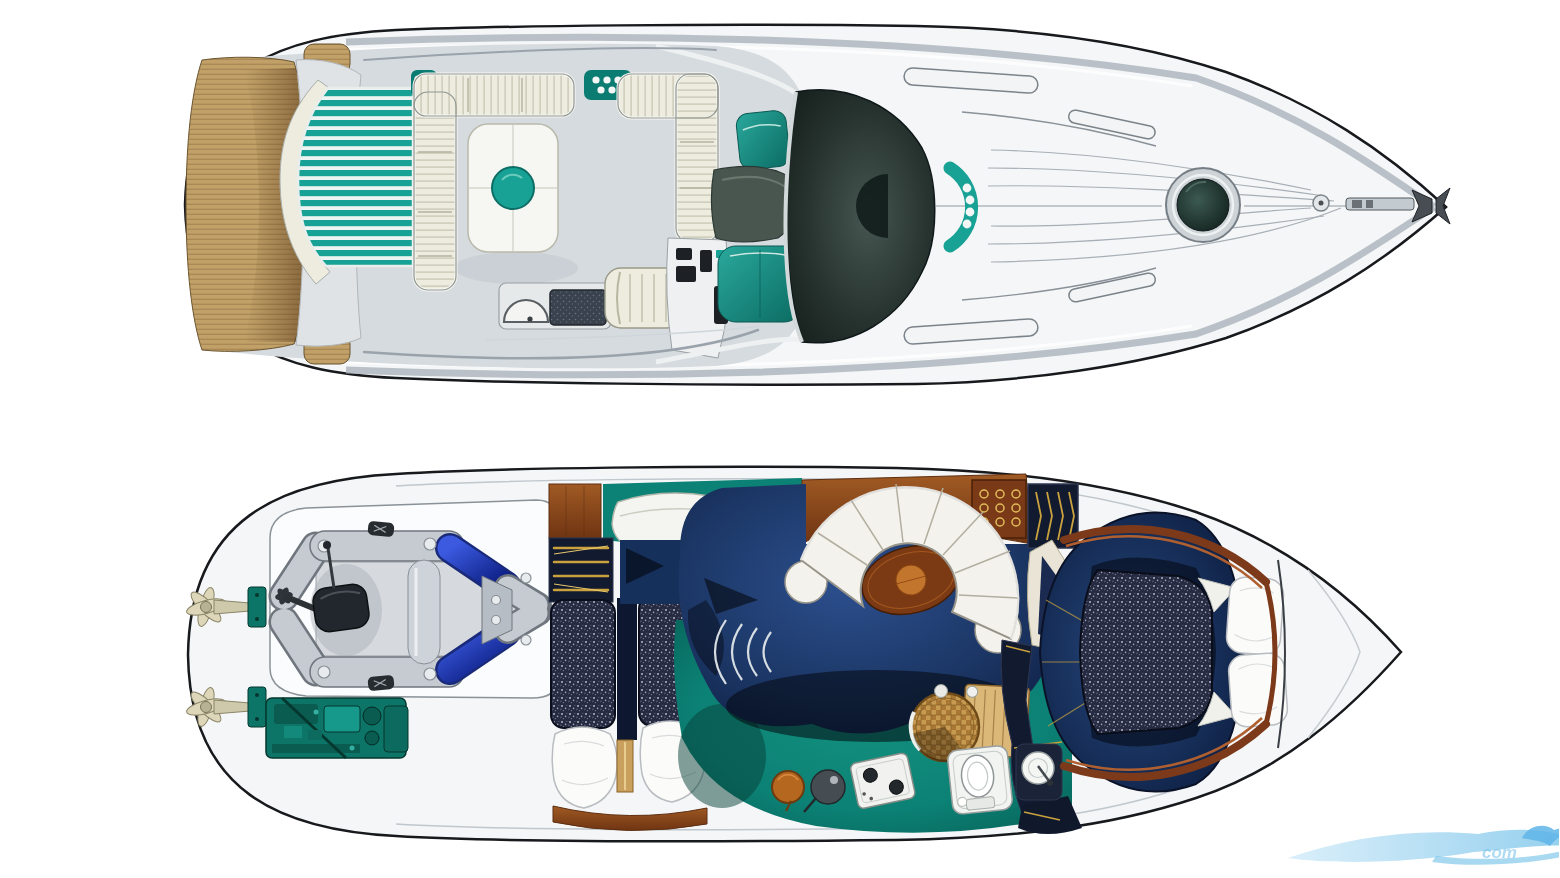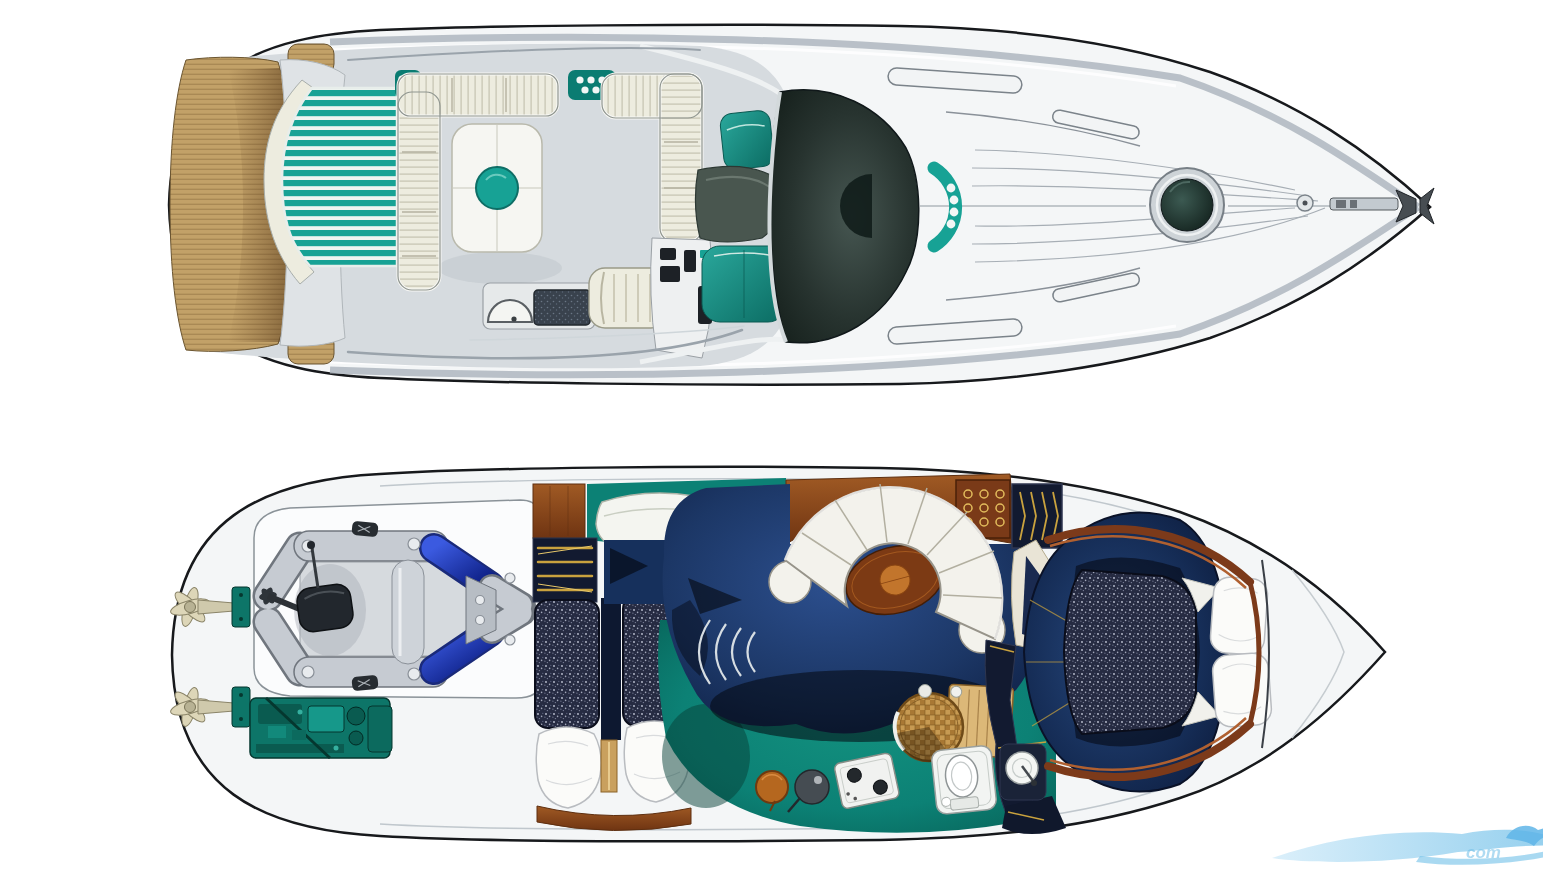--- a/index.html
+++ b/index.html
@@ -1,18 +1,18 @@
 <!DOCTYPE html>
 <html style="--paper: #ffffff; --outline: #17191c; --hull: #f4f6f7; --hullLine: #aab3bb; --deck: #d6dbdf; --deckLine: #9aa3ab; --silver: #dfe3e6; --teak: #c2a168; --teakLine: #8a6a3c; --teakShadow: #6b4a26; --teal: #17a295; --tealDeep: #0b7c72; --tealStripe: #eef4f1; --cream: #edecdf; --creamLine: #a9a791; --dark: #1d2a26; --windLight: #465651; --navy: #1c3766; --navyDeep: #0c1b3d; --navyPanel: #121a30; --carpet: #0c8175; --carpetDeep: #065a50; --wood: #8e4a1e; --woodDark: #5e2f10; --woodLight: #c07a36; --gold: #c9a23e; --mattress: #262b42; --speck: #c9cede; --blue: #2448cc; --blueDeep: #0a1b7e; --dinghy: #c6cbd2; --dinghyLine: #70767e; --engine: #0d7568; --engineDark: #05372f; --pillow: #fbfbf9; --pillowLine: #b9bcc0; --cushion: #f3f2ec; --cushionLine: #97948a; --grill: #39424d; --wm1: #a5d8f4; --wm2: #6fbfe8;"><head>
 <meta charset="utf-8">
 <title>Yacht deck plans</title>
 <style>
   html,body{margin:0;padding:0;background:#fff;}
   #stage{position:relative;width:1543px;height:878px;background:var(--paper,#fff);overflow:hidden;
-         font-family:"Liberation Sans", sans-serif;}
+         font-family:"Liberation Sans", sans-serif;margin-left:16px;}
   svg{display:block}
   .wm-text{font-family:"Liberation Sans",sans-serif;font-style:italic;font-weight:bold;}
 </style>
 </head>
 <body>
 
 <div id="stage">
 <svg width="1560" height="878" viewBox="0 0 1560 878">
   <defs>
     <pattern id="pTeak" width="8" height="5" patternUnits="userSpaceOnUse">

